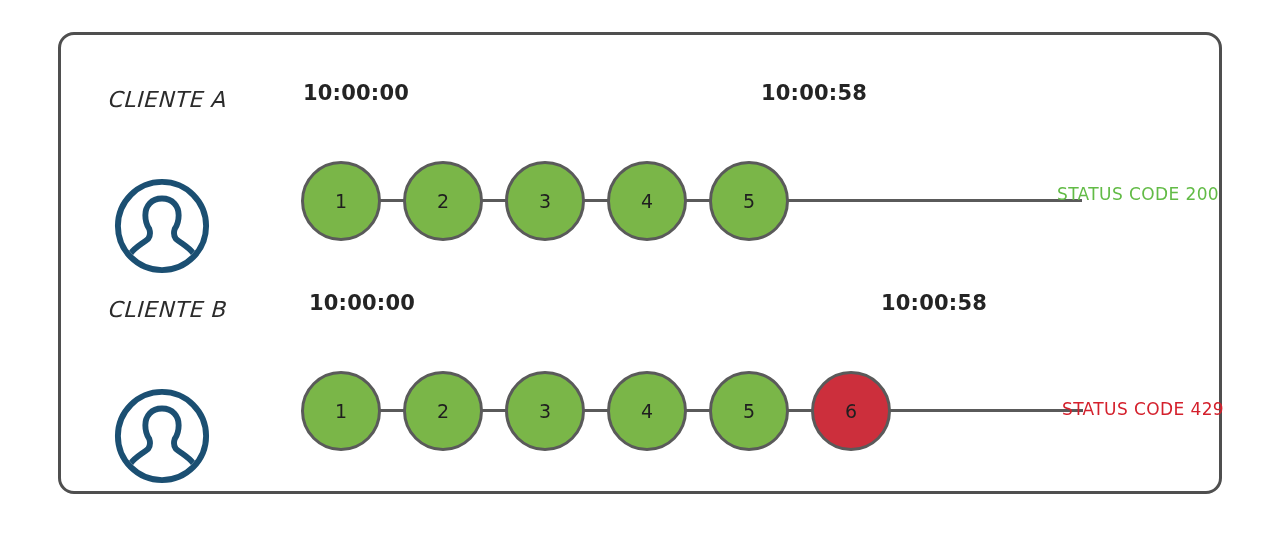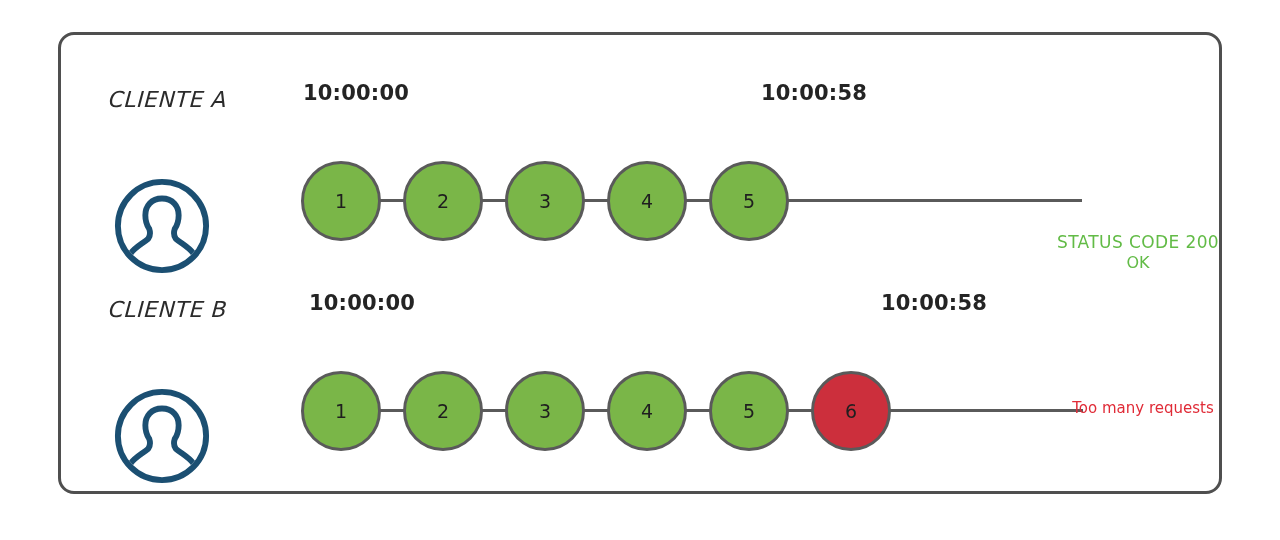--- a/index.html
+++ b/index.html
@@ -182,23 +182,22 @@
 
         <div class="conn" style="left:486px;width:295px;"></div>
 
         <div class="node ok" style="left:0px;">1</div>
         <div class="node ok" style="left:102px;">2</div>
         <div class="node ok" style="left:204px;">3</div>
         <div class="node ok" style="left:306px;">4</div>
         <div class="node ok" style="left:408px;">5</div>
       </div>
 
-      <div class="status ok" style="left:962px;top:103px;width:230px;margin-top:48px;">
+      <div class="status ok" style="left:962px;top:103px;width:230px;">
         <span class="line1">STATUS CODE 200</span>
-        <span class="line2">OK</span>
       </div>
     </div>
 
     <div class="row row-b">
 
       <div class="client-label">CLIENTE B</div>
 
       <div class="avatar">
         <svg viewBox="0 0 100 100" xmlns="http://www.w3.org/2000/svg">
           <circle cx="50" cy="50" r="45" fill="none" stroke="#1b4f72" stroke-width="6"></circle>
@@ -236,18 +235,18 @@
 
         <div class="node ok" style="left:0px;">1</div>
         <div class="node ok" style="left:102px;">2</div>
         <div class="node ok" style="left:204px;">3</div>
         <div class="node ok" style="left:306px;">4</div>
         <div class="node ok" style="left:408px;">5</div>
         <div class="node err" style="left:510px;">6</div>
       </div>
 
       <div class="status err" style="left:962px;top:108px;width:240px;">
-        <span class="line2">Too many requests</span>
+        <span class="line1">STATUS CODE 429</span>
       </div>
     </div>
 
   </div>
 </div>
 
 </body></html>

